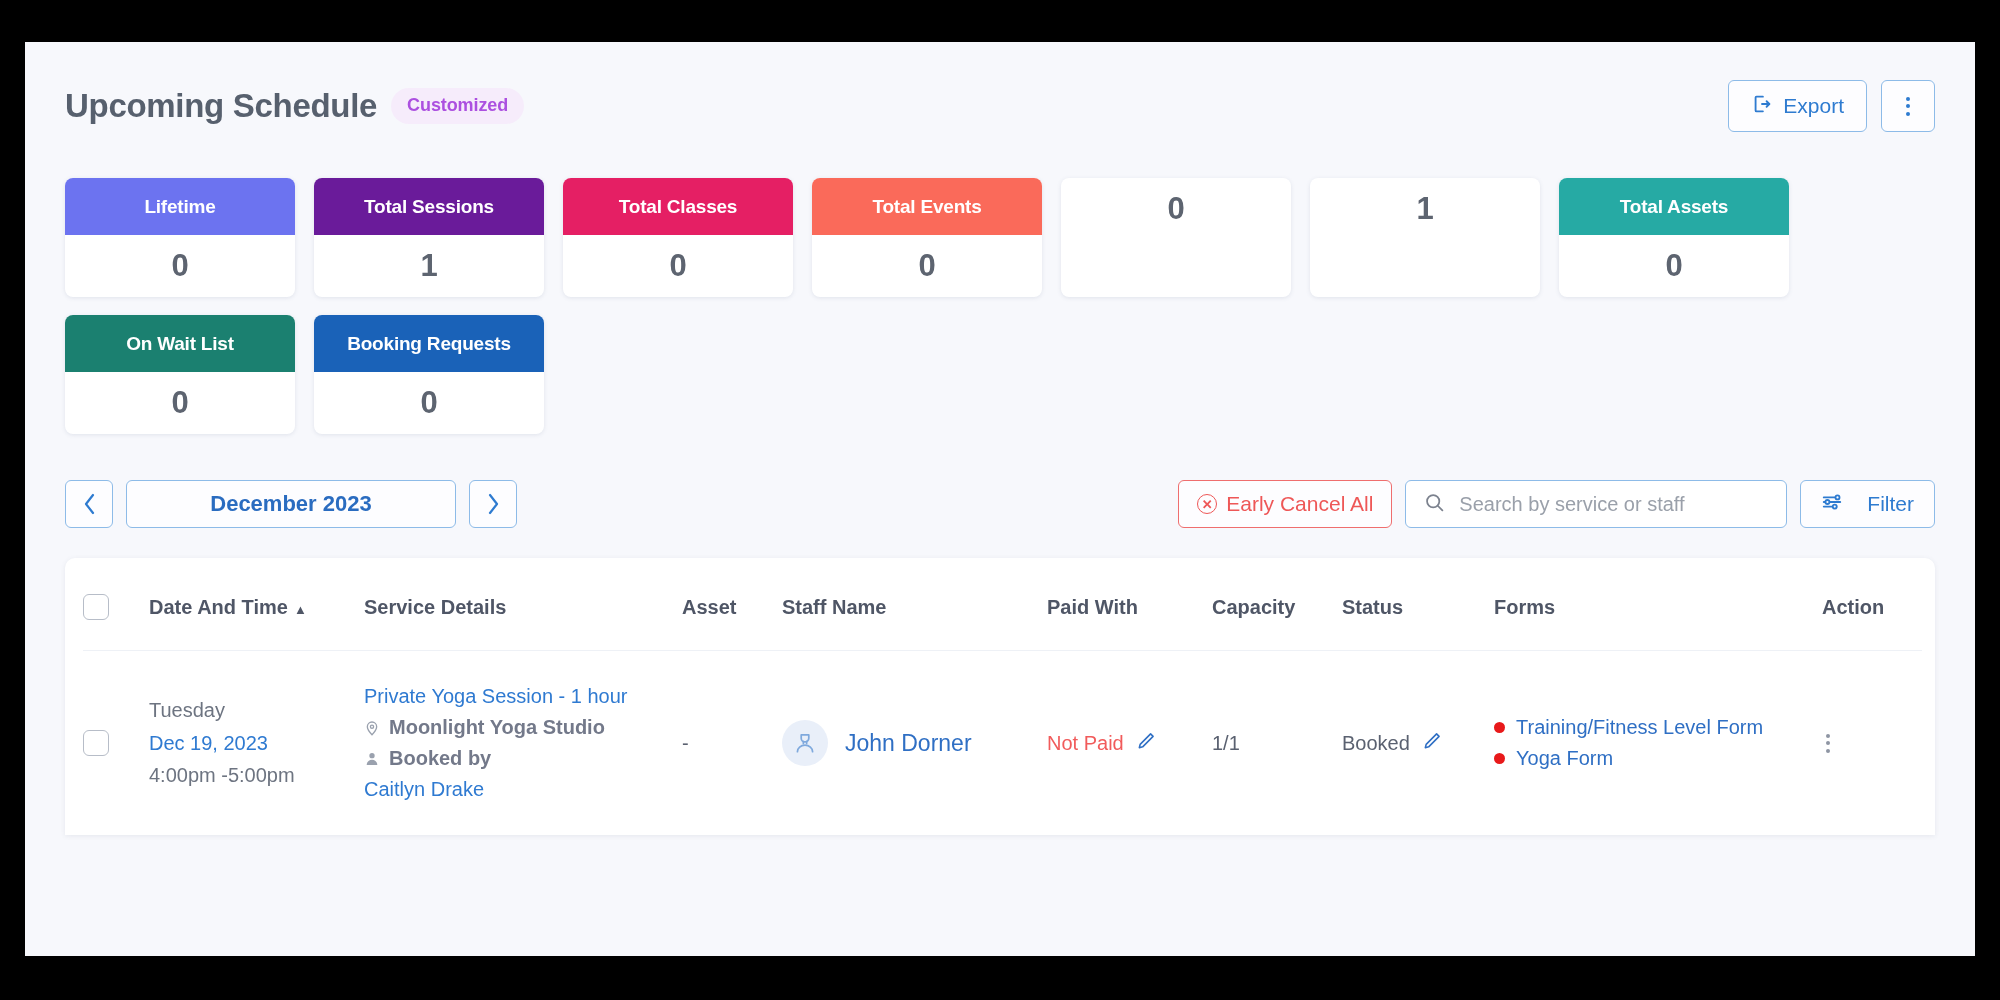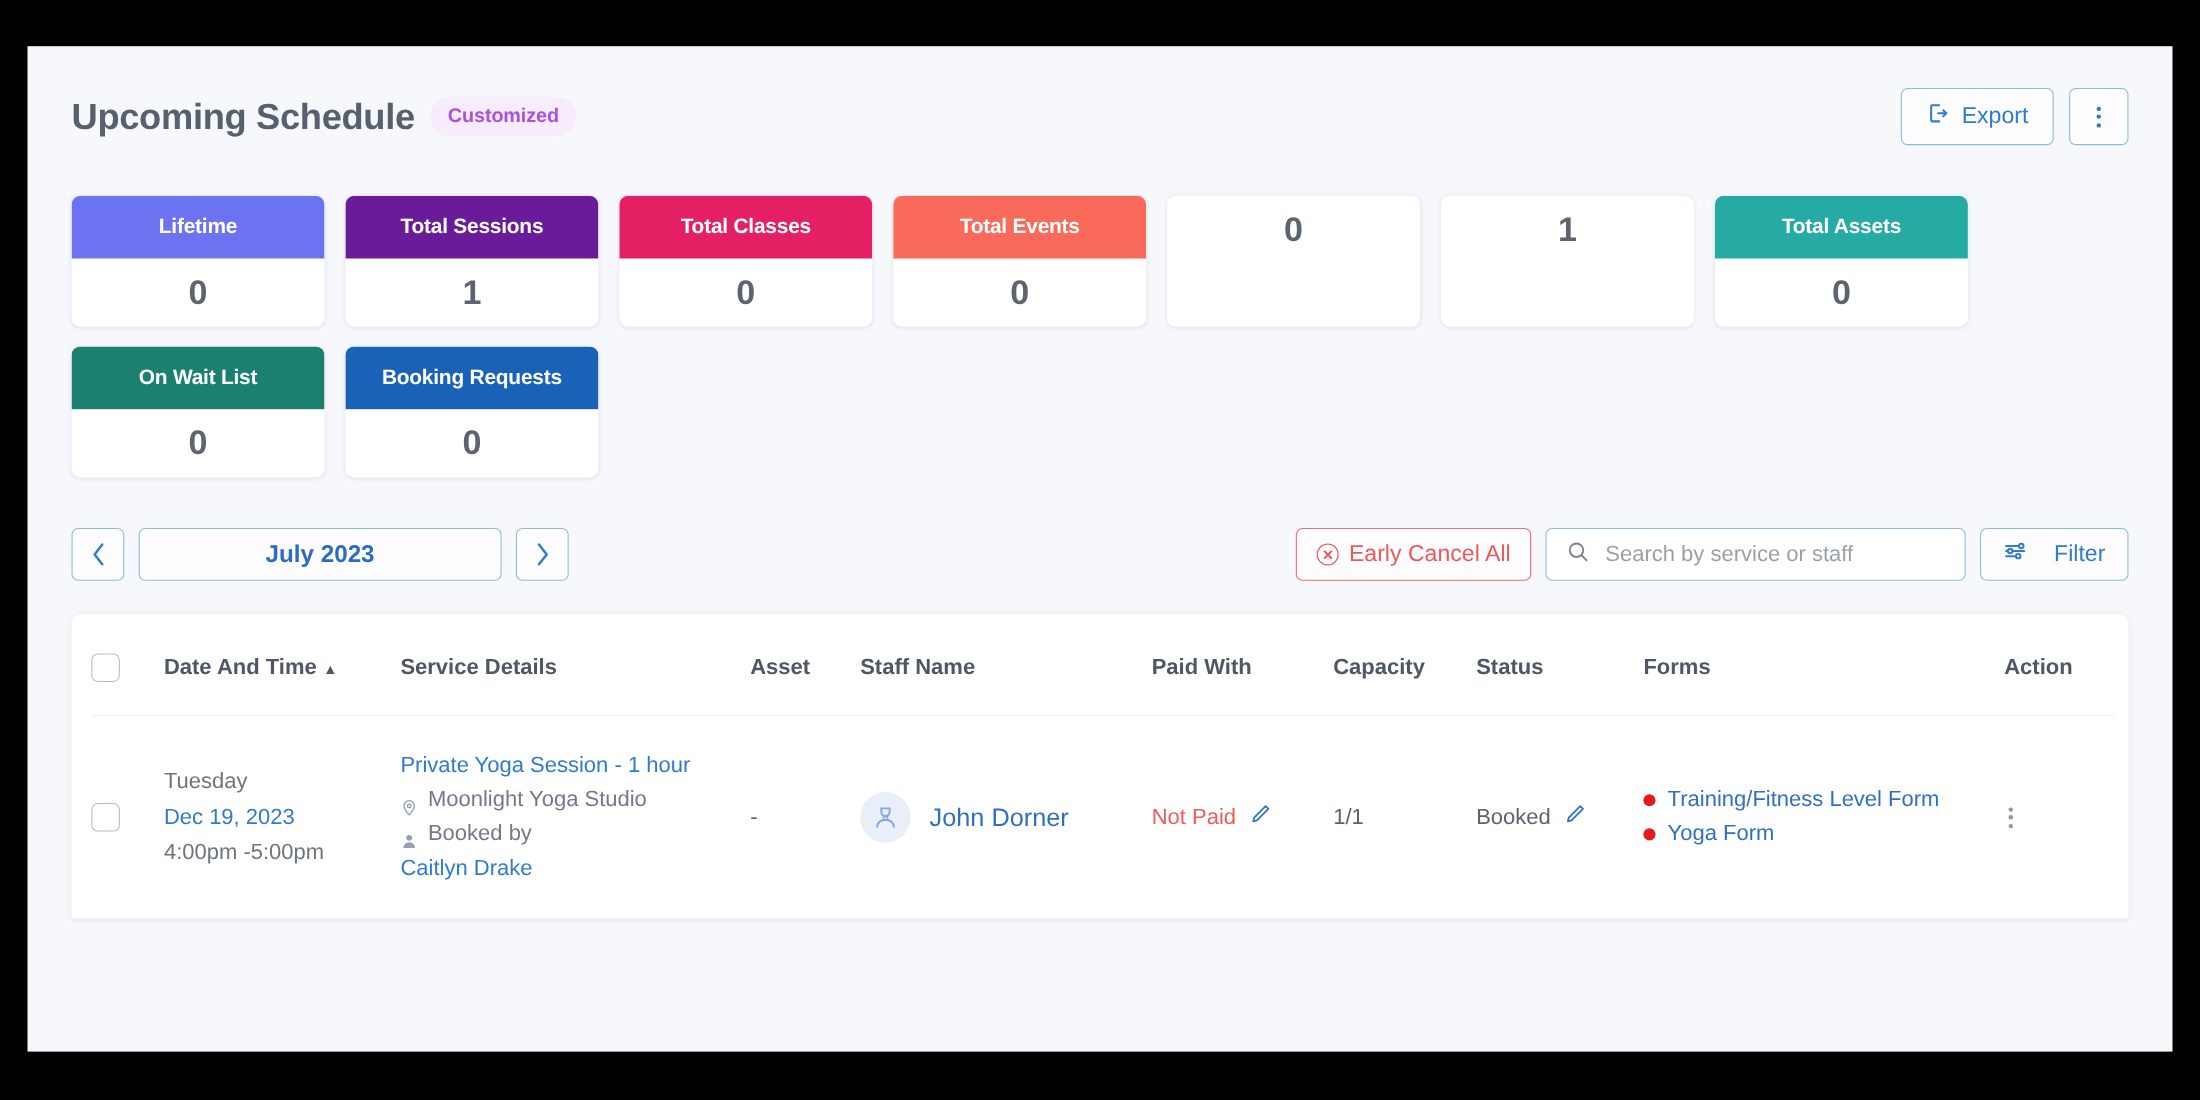--- a/index.html
+++ b/index.html
@@ -135,21 +135,21 @@
   .chk {
     width: 26px; height: 26px; border: 1.6px solid #b7bdc8; border-radius: 6px;
     background: #fff; display: block; cursor: pointer;
   }
   .cell-date { line-height: 1.62; margin-top: 27px; }
   .cell-date .d1 { color: #6d7481; }
   .cell-date .d2 { color: #2f7ad1; }
   .cell-date .d3 { color: #6d7481; }
   .cell-service { line-height: 1.55; }
   .svc-title { color: #2f7ad1; display: block; cursor: pointer; }
-  .svc-line { display: flex; align-items: flex-end; gap: 9px; color: #73798a; }
+  .svc-line { display: flex; align-items: center; gap: 9px; color: #73798a; font-weight: bold; }
   .svc-booked-by { color: #2f7ad1; display: block; cursor: pointer; }
   .staff-cell { display: flex; align-items: center; gap: 17px; }
   .avatar {
     width: 46px; height: 46px; border-radius: 50%;
     background: #e9eff9; display: flex; align-items: center; justify-content: center;
     flex: 0 0 auto;
   }
   .staff-name { color: #2f6fc4; font-size: 23px; }
   .paid-cell { display: flex; align-items: center; gap: 12px; }
   .not-paid { color: #f15b5b; }
@@ -232,21 +232,21 @@
       </div>
   </div>
 
   <div class="toolbar">
     <div class="date-nav">
       <div class="nav-arrow">
         <svg width="13" height="22" viewBox="0 0 13 22" fill="none" stroke="#2e7bd0" stroke-width="2.2" stroke-linecap="round" stroke-linejoin="round">
             <path d="M10 2L3 11l7 9"></path>
           </svg>
       </div>
-      <div class="date-display">July 2023</div>
+      <div class="date-display">December 2023</div>
       <div class="nav-arrow">
         <svg width="13" height="22" viewBox="0 0 13 22" fill="none" stroke="#2e7bd0" stroke-width="2.2" stroke-linecap="round" stroke-linejoin="round">
             <path d="M3 2l7 9-7 9"></path>
           </svg>
       </div>
     </div>
     <div class="toolbar-right">
       <div class="btn-cancel-all">
         <span class="circle-x">✕</span>
         <span>Early Cancel All</span>

